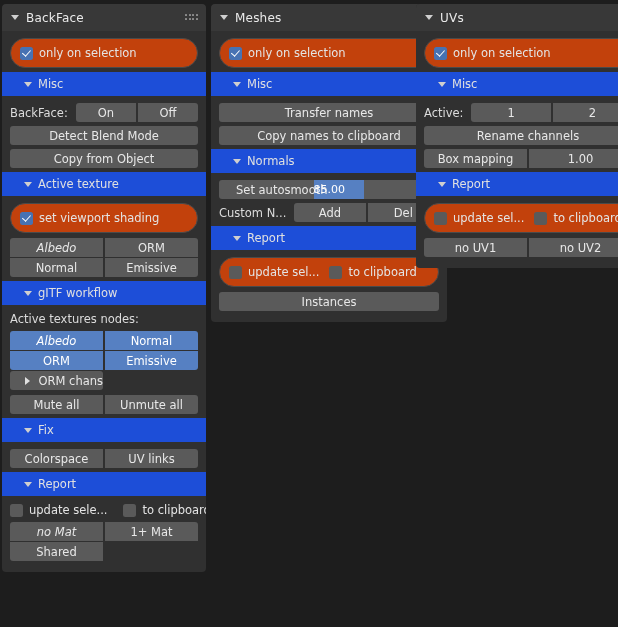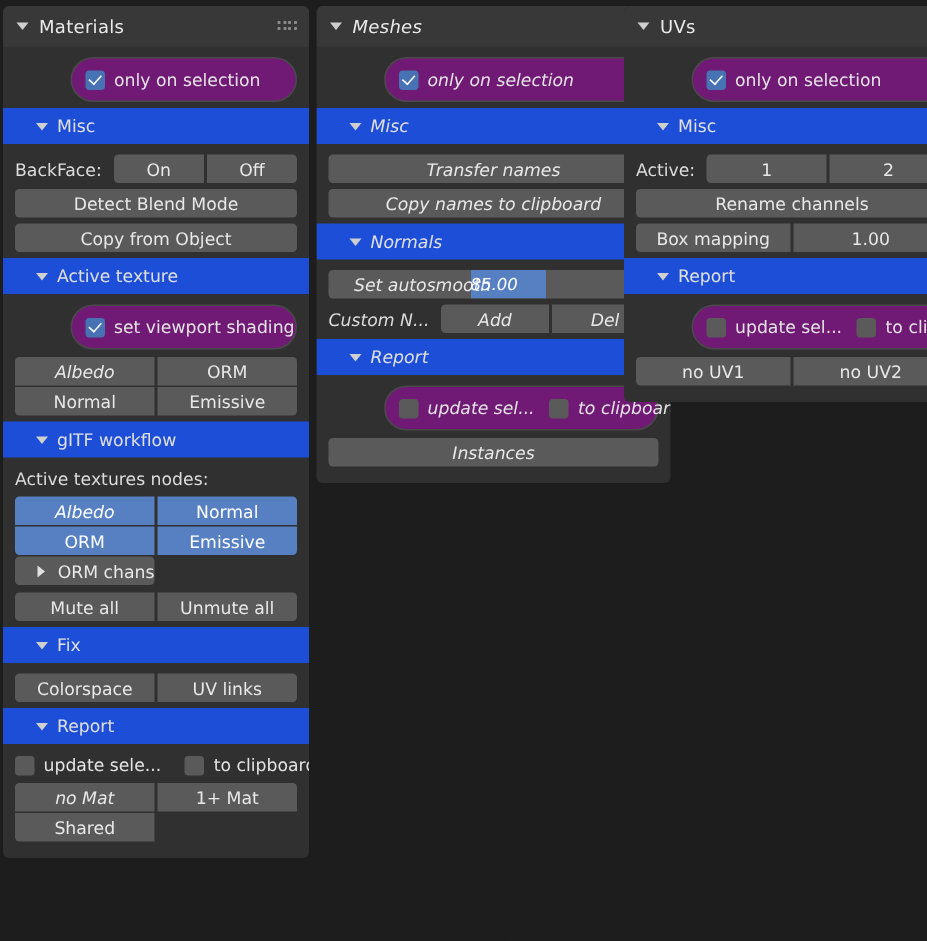--- a/index.html
+++ b/index.html
@@ -15,21 +15,21 @@
     position: relative;
   }
 
   .panel {
     position: absolute;
     background: #303030;
     border-radius: 4px;
     overflow: hidden;
   }
   #panel-materials { left: 2px;   top: 4px; width: 204px; }
-  #panel-meshes    { left: 211px; top: 4px; width: 236px; font-style: italic; }
+  #panel-meshes    { left: 211px; top: 4px; width: 236px; }
   #panel-uvs       { left: 416px; top: 4px; width: 224px; }
 
   
   .panel-header {
     display: flex;
     align-items: center;
     height: 27px;
     background: #383838;
     padding: 0 8px 0 9px;
     border-radius: 4px 4px 0 0;
@@ -74,26 +74,25 @@
 
   .sect { padding: 7px 8px 4px 8px; }
 
   .row { display: flex; gap: 2px; margin-bottom: 4px; }
   .row:last-child { margin-bottom: 0; }
 
   
   .box {
     border: 1px solid #4a4a4a;
     border-radius: 15px;
-    background: #701a75;
+    background: #c2410c;
     padding: 7px 9px;
     display: flex;
     align-items: center;
     gap: 16px;
-    margin-left: 37px;
   }
   .chk { display: flex; align-items: center; gap: 6px; }
   .cb {
     width: 13px; height: 13px;
     border-radius: 2.5px;
     flex: none;
     position: relative;
   }
   .cb.on  { background: #4772b3; }
   .cb.off { background: #5a5a5a; }
@@ -199,21 +198,21 @@
   }
   .spacer { flex: 1; }
 </style>
 </head>
 <body>
 
 <div class="panel" id="panel-materials">
 
   <div class="panel-header">
     <span class="tri"></span>
-    <span class="panel-title">Materials</span>
+    <span class="panel-title">BackFace</span>
     <span class="grip">
         <i></i>
         <i></i>
         <i></i>
         <i></i>
         <i></i>
         <i></i>
         <i></i>
         <i></i>
       </span>

